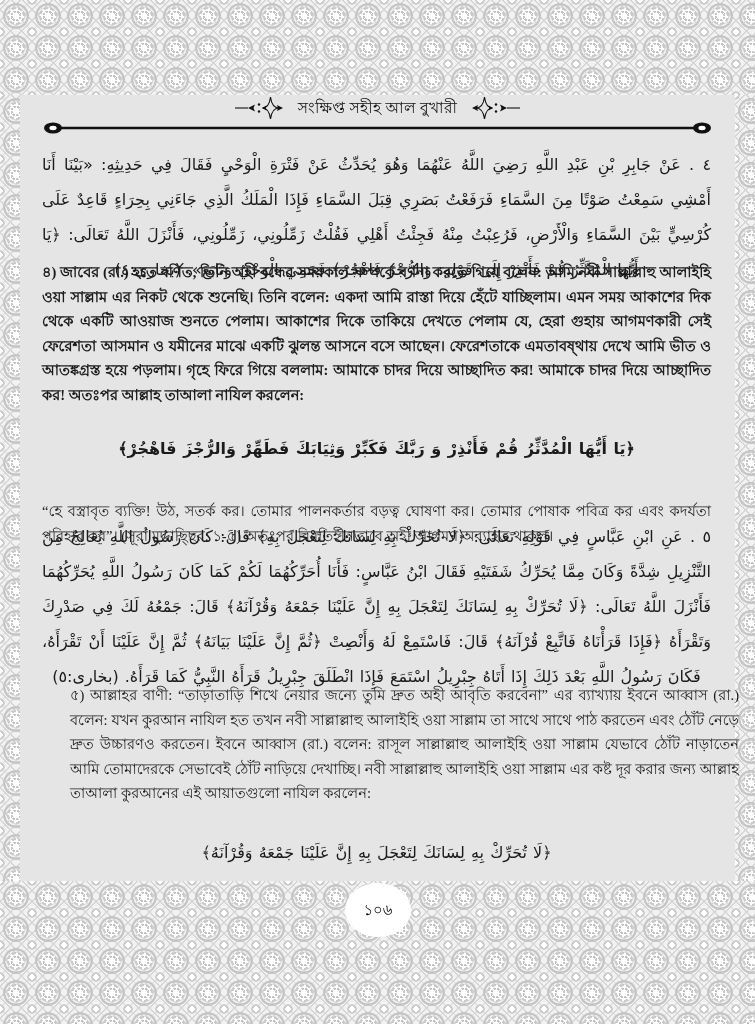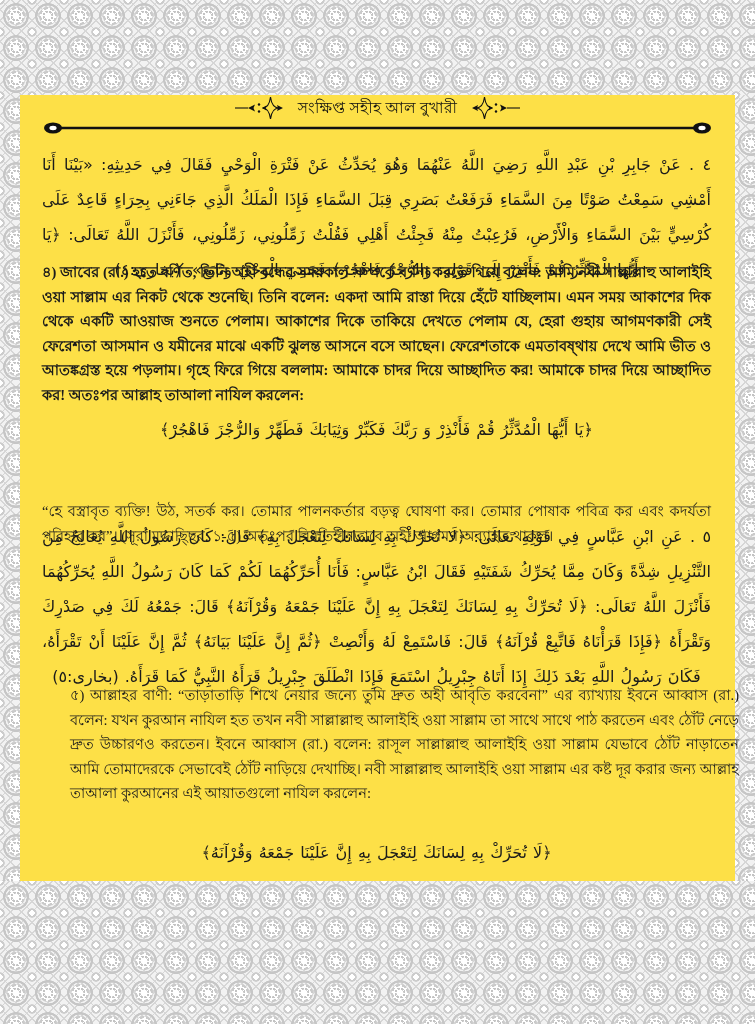--- a/index.html
+++ b/index.html
@@ -66,21 +66,21 @@
     pointer-events: none;
   }
 
   
   #content-sheet {
     position: absolute;
     left: 20px;
     top: 95px;
     width: 715px;
     height: 786px;
-    background: #fde047;
+    background: #e5e5e5;
   }
 
   
   #running-header {
     position: absolute;
     left: 0;
     top: 2px;
     width: 715px;
     text-align: center;
   }
@@ -143,21 +143,21 @@
     text-align: justify;
     text-align-last: left;
     font-family: "Liberation Serif", "DejaVu Serif", serif;
     font-size: 14.6px;
     line-height: 24.6px;
   }
 
   
   #hadith-4-arabic      { top: 52px;  }
   #hadith-4-bangla      { top: 165px; font-weight: bold; }
-  #verse-muddassir      { top: 317px; }
+  #verse-muddassir      { top: 336px; font-weight: bold; }
   #verse-muddassir-bn   { top: 360px; margin-top: 44px; }
   #hadith-5-arabic      { top: 424px; }
   #hadith-5-bangla      { top: 588px; margin-left: 28px; }
   #verse-qiyamah        { top: 740px; }
 
   
   #page-number {
     position: absolute;
     left: 345px;
     top: 883px;
@@ -235,14 +235,15 @@
     <div class="block bangla" id="verse-muddassir-bn">“হে বস্ত্রাবৃত ব্যক্তি! উঠ, সতর্ক কর। তোমার পালনকর্তার বড়ত্ব ঘোষণা কর। তোমার পোষাক পবিত্র কর এবং কদর্যতা পরিহার কর”। (সূরা মুদ্দাছ্ছির: ১-৫) অতঃপর বিরতিহীনভাবে অহী আগমণ অব্যাহত থাকল।</div>
 
     <div class="block arabic" id="hadith-5-arabic">٥ . عَنِ ابْنِ عَبَّاسٍ فِي قَوْلِهِ تَعَالَى: ﴿لَا تُحَرِّكْ بِهِ لِسَانَكَ لِتَعْجَلَ بِهِ﴾ قَالَ: كَانَ رَسُولُ اللَّهِ يُعَالِجُ مِنَ التَّنْزِيلِ شِدَّةً وَكَانَ مِمَّا يُحَرِّكُ شَفَتَيْهِ فَقَالَ ابْنُ عَبَّاسٍ: فَأَنَا أُحَرِّكُهُمَا لَكُمْ كَمَا كَانَ رَسُولُ اللَّهِ يُحَرِّكُهُمَا فَأَنْزَلَ اللَّهُ تَعَالَى: ﴿لَا تُحَرِّكْ بِهِ لِسَانَكَ لِتَعْجَلَ بِهِ إِنَّ عَلَيْنَا جَمْعَهُ وَقُرْآنَهُ﴾ قَالَ: جَمْعُهُ لَكَ فِي صَدْرِكَ وَتَقْرَأَهُ ﴿فَإِذَا قَرَأْنَاهُ فَاتَّبِعْ قُرْآنَهُ﴾ قَالَ: فَاسْتَمِعْ لَهُ وَأَنْصِتْ ﴿ثُمَّ إِنَّ عَلَيْنَا بَيَانَهُ﴾ ثُمَّ إِنَّ عَلَيْنَا أَنْ تَقْرَأَهُ، فَكَانَ رَسُولُ اللَّهِ بَعْدَ ذَلِكَ إِذَا أَتَاهُ جِبْرِيلُ اسْتَمَعَ فَإِذَا انْطَلَقَ جِبْرِيلُ قَرَأَهُ النَّبِيُّ كَمَا قَرَأَهُ. (بخارى:٥)</div>
 
     <div class="block bangla" id="hadith-5-bangla">৫) আল্লাহর বাণী: “তাড়াতাড়ি শিখে নেয়ার জন্যে তুমি দ্রুত অহী আবৃতি করবেনা” এর ব্যাখ্যায় ইবনে আব্বাস (রা.) বলেন: যখন কুরআন নাযিল হত তখন নবী সাল্লাল্লাহু আলাইহি ওয়া সাল্লাম তা সাথে সাথে পাঠ করতেন এবং ঠোঁট নেড়ে দ্রুত উচ্চারণও করতেন। ইবনে আব্বাস (রা.) বলেন: রাসূল সাল্লাল্লাহু আলাইহি ওয়া সাল্লাম যেভাবে ঠোঁট নাড়াতেন আমি তোমাদেরকে সেভাবেই ঠোঁট নাড়িয়ে দেখাচ্ছি। নবী সাল্লাল্লাহু আলাইহি ওয়া সাল্লাম এর কষ্ট দূর করার জন্য আল্লাহ তাআলা কুরআনের এই আয়াতগুলো নাযিল করলেন:</div>
 
     <div class="block arabic centered" id="verse-qiyamah">﴿لَا تُحَرِّكْ بِهِ لِسَانَكَ لِتَعْجَلَ بِهِ إِنَّ عَلَيْنَا جَمْعَهُ وَقُرْآنَهُ﴾</div>
 
   </div>
 
+  <div id="page-number">১০৬</div>
 
 </div>
 
 </body></html>

